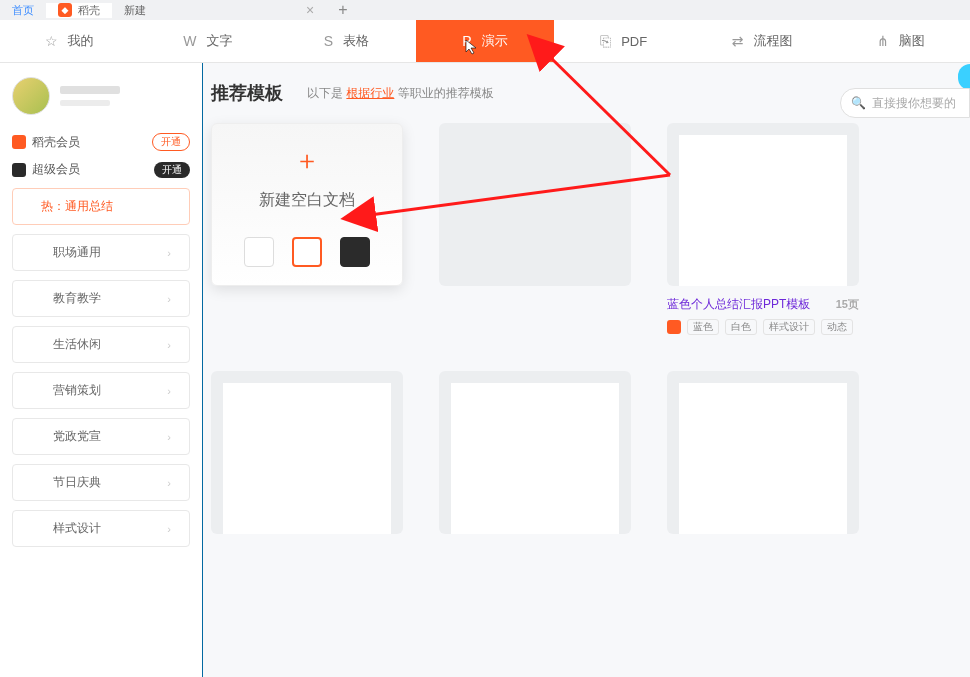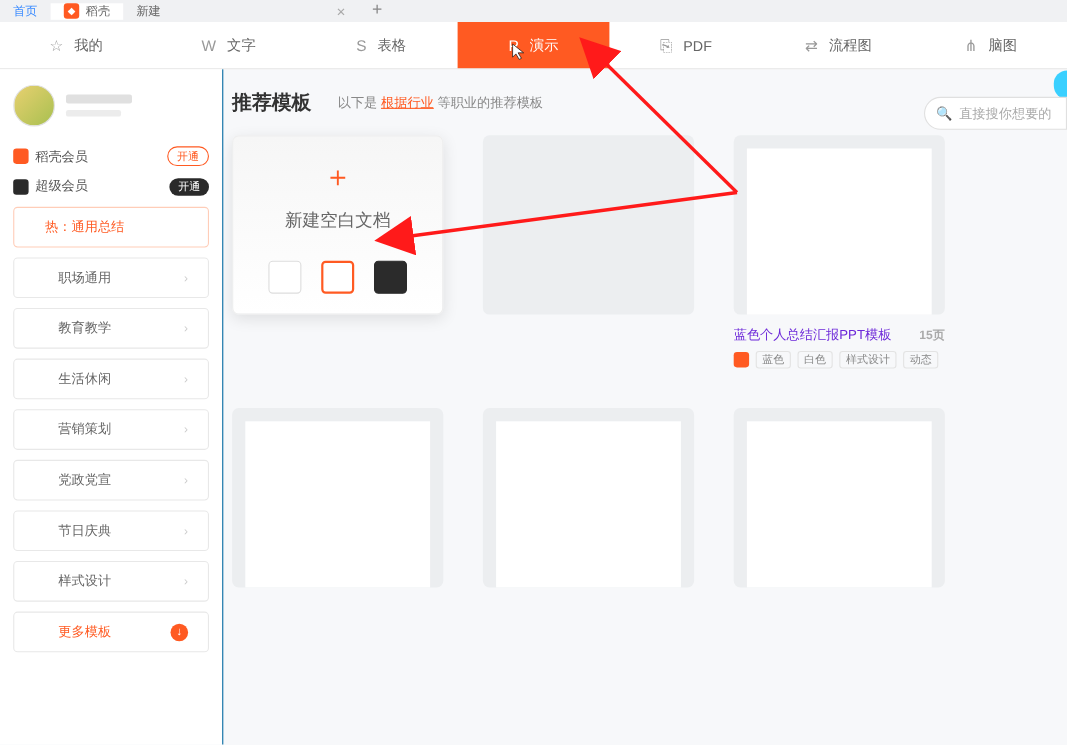--- a/index.html
+++ b/index.html
@@ -165,24 +165,20 @@
         <span class="chev">›</span>
       </div>
     <div class="cat-btn">
         <span>节日庆典</span>
         <span class="chev">›</span>
       </div>
     <div class="cat-btn">
         <span>样式设计</span>
         <span class="chev">›</span>
       </div>
-    <div class="cat-btn more">
-        <span>更多模板</span>
-        <span class="circ">↓</span>
-      </div>
   </div>
 
   <div class="content">
     <div class="header-row">
       <div class="page-title">推荐模板</div>
       <div class="subtitle">
         <span>以下是 </span><span class="link">根据行业</span><span> 等职业的推荐模板</span>
       </div>
     </div>
     <div class="searchbox">

